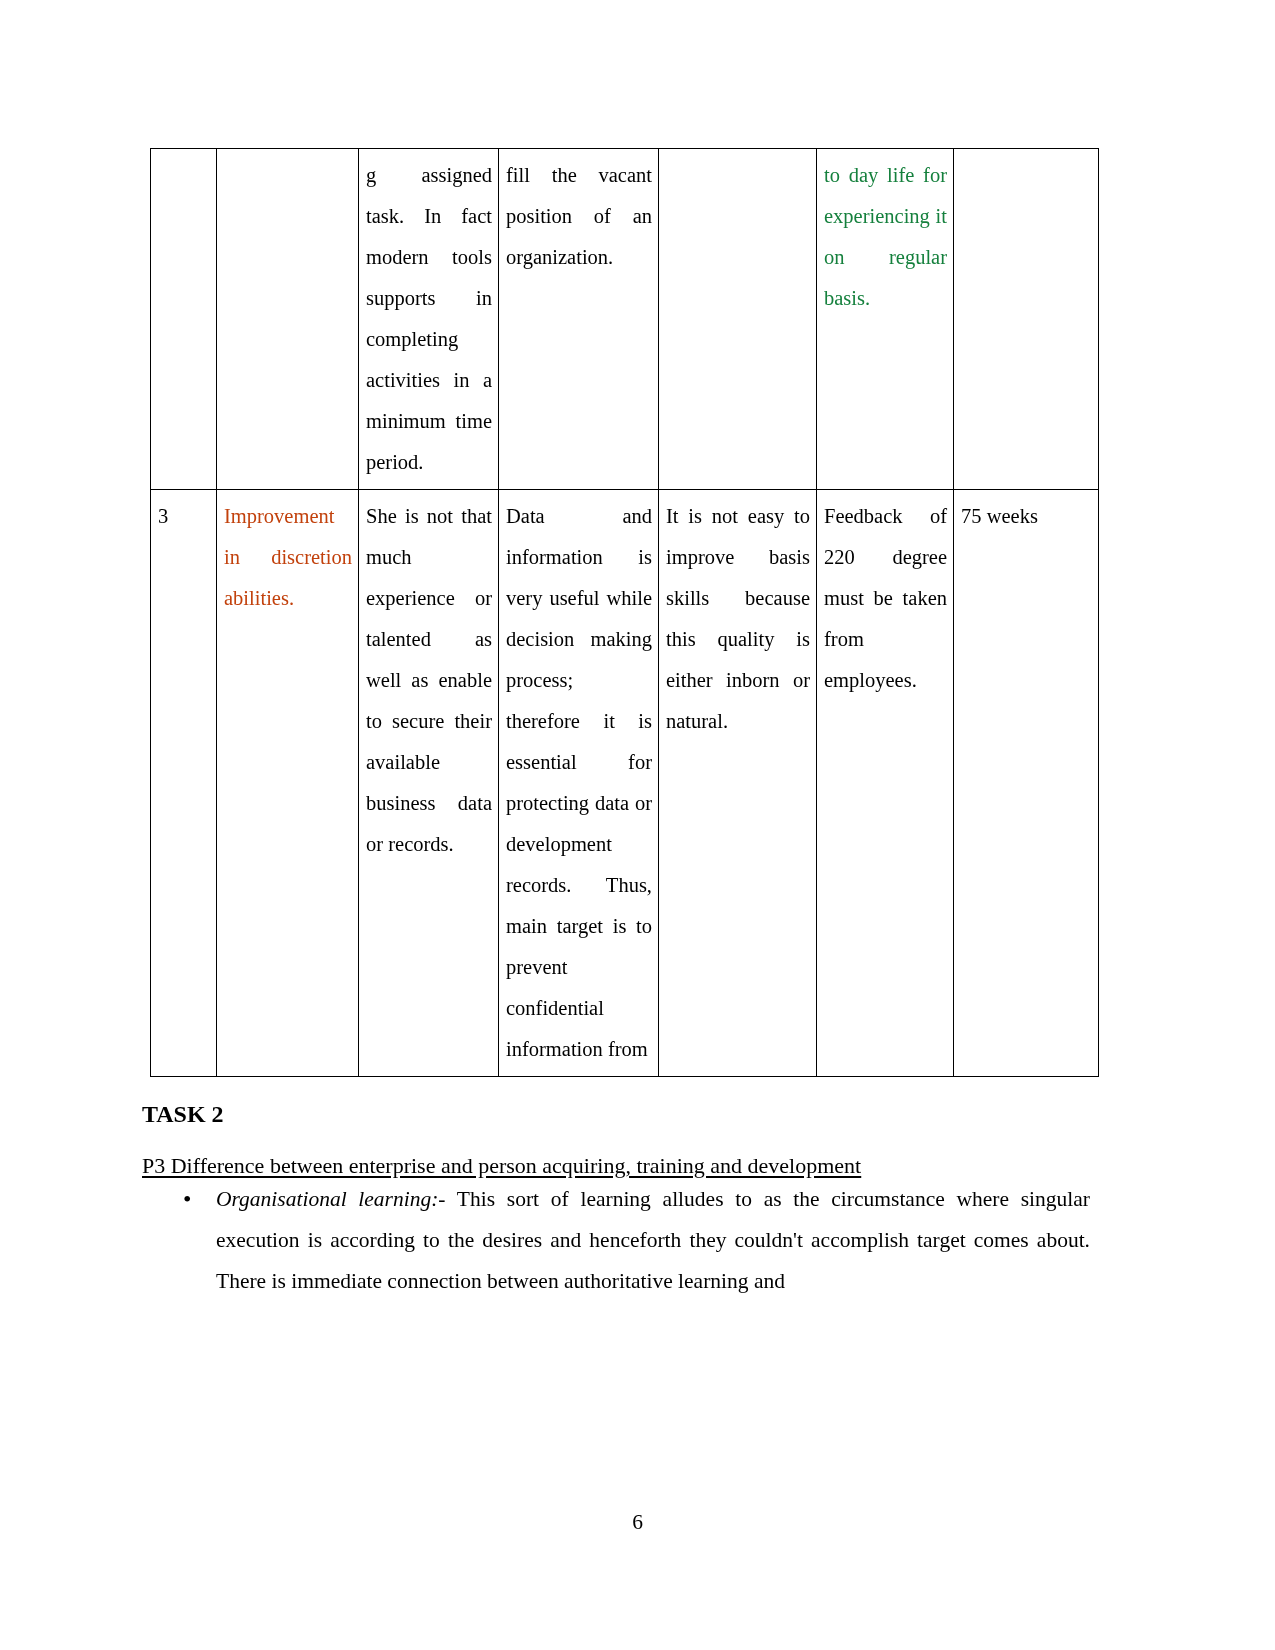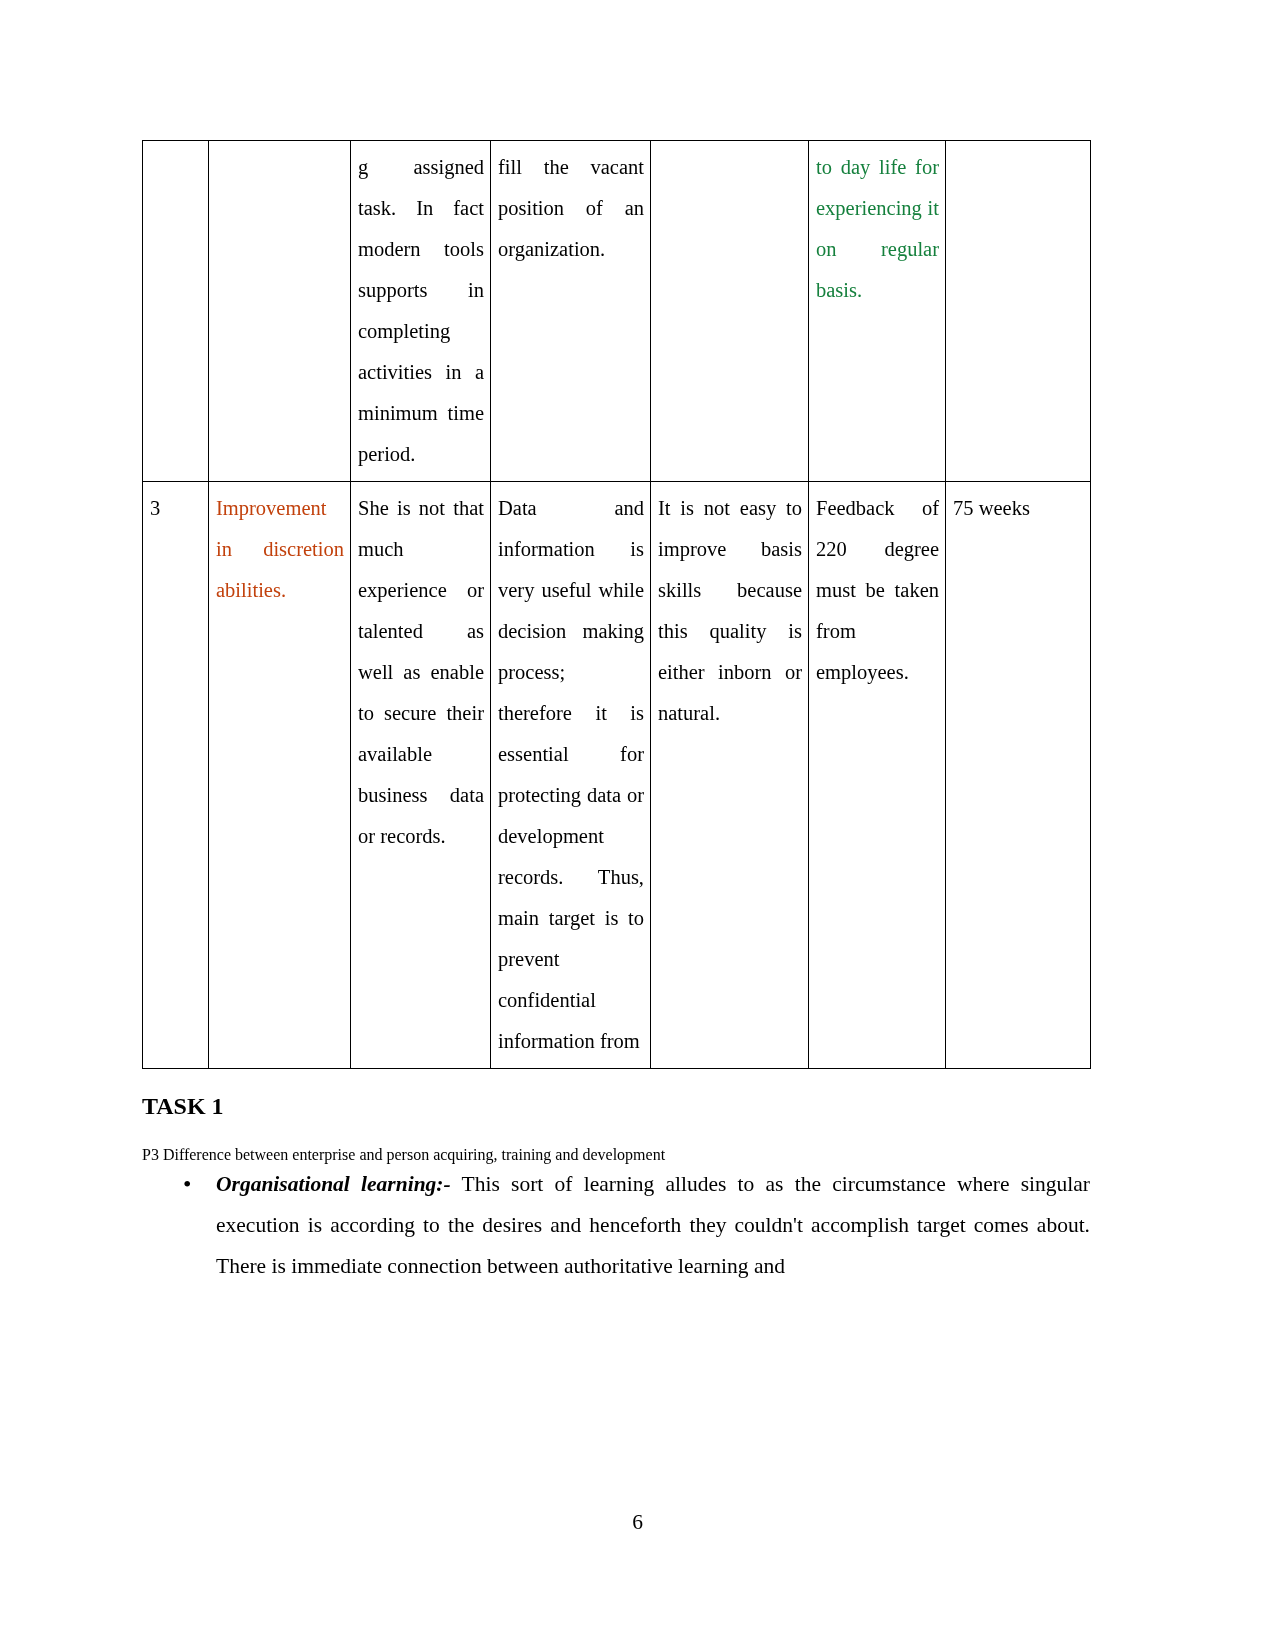--- a/index.html
+++ b/index.html
@@ -24,21 +24,21 @@
     width: 1275px;
     height: 1650px;
     padding: 140px 185px 0 142px;
   }
 
   
   table.doc-table {
     border-collapse: collapse;
     width: 948px;
     table-layout: fixed;
-    margin: 0;
+    margin: 8px;
     border-radius: 27px;
   }
   table.doc-table td {
     border: 1px solid #000000;
     vertical-align: top;
     padding: 6px 6px 6px 7px;
     font-size: 20.5px;
     line-height: 41px;
     text-align: justify;
     text-justify: inter-word;
@@ -61,23 +61,24 @@
   td.plain  { text-align: left; }
 
   
   .task-heading {
     font-size: 24px;
     font-weight: bold;
     margin: 24px 0 0 0;
     line-height: 1.15;
   }
   .p3-heading {
-    font-size: 16px;
+    font-size: 22px;
     margin: 24px 0 0 0;
     line-height: 1.2;
+    text-decoration: underline;
     text-underline-offset: 3px;
   }
   .intro-para {
     font-size: 21.5px;
     line-height: 41px;
     margin: 5px 0 0 0;
     text-indent: 70px;
     text-align: justify;
   }
   ul.bullets {
@@ -94,21 +95,21 @@
     margin: 0;
     padding-left: 0;
   }
   ul.bullets li .bullet-dot {
     position: absolute;
     left: -33px;
     top: 0;
     font-size: 24px;
     line-height: 41px;
   }
-  .bi { font-weight: bold; font-style: italic; }
+  .bi { font-weight: normal; font-style: italic; }
 
   .page-number {
     position: absolute;
     left: 0;
     top: 1512px;
     width: 1275px;
     text-align: center;
     font-size: 21.5px;
     line-height: 1;
   }
@@ -143,21 +144,21 @@
         <td class="blue">Improvement in discretion abilities.</td>
         <td>She is not that much experience or talented as well as enable to secure their available business data or records.</td>
         <td>Data and information is very useful while decision making process; therefore it is essential for protecting data or development records. Thus, main target is to prevent confidential information from</td>
         <td>It is not easy to improve basis skills because this quality is either inborn or natural.</td>
         <td>Feedback of 220 degree must be taken from employees.</td>
         <td class="last">75 weeks</td>
       </tr>
     </tbody>
   </table>
 
-  <h1 class="task-heading">TASK 1</h1>
+  <h1 class="task-heading">TASK 2</h1>
 
   <p class="p3-heading">P3 Difference between enterprise and person acquiring, training and development</p>
 
 
   <ul class="bullets">
     <li>
       <span class="bullet-dot">•</span><span class="bi">Organisational learning:-</span><span> This sort of learning alludes to as the circumstance where singular execution is according to the desires and henceforth they couldn't accomplish target comes about. There is immediate connection between authoritative learning and</span>
     </li>
   </ul>
 

